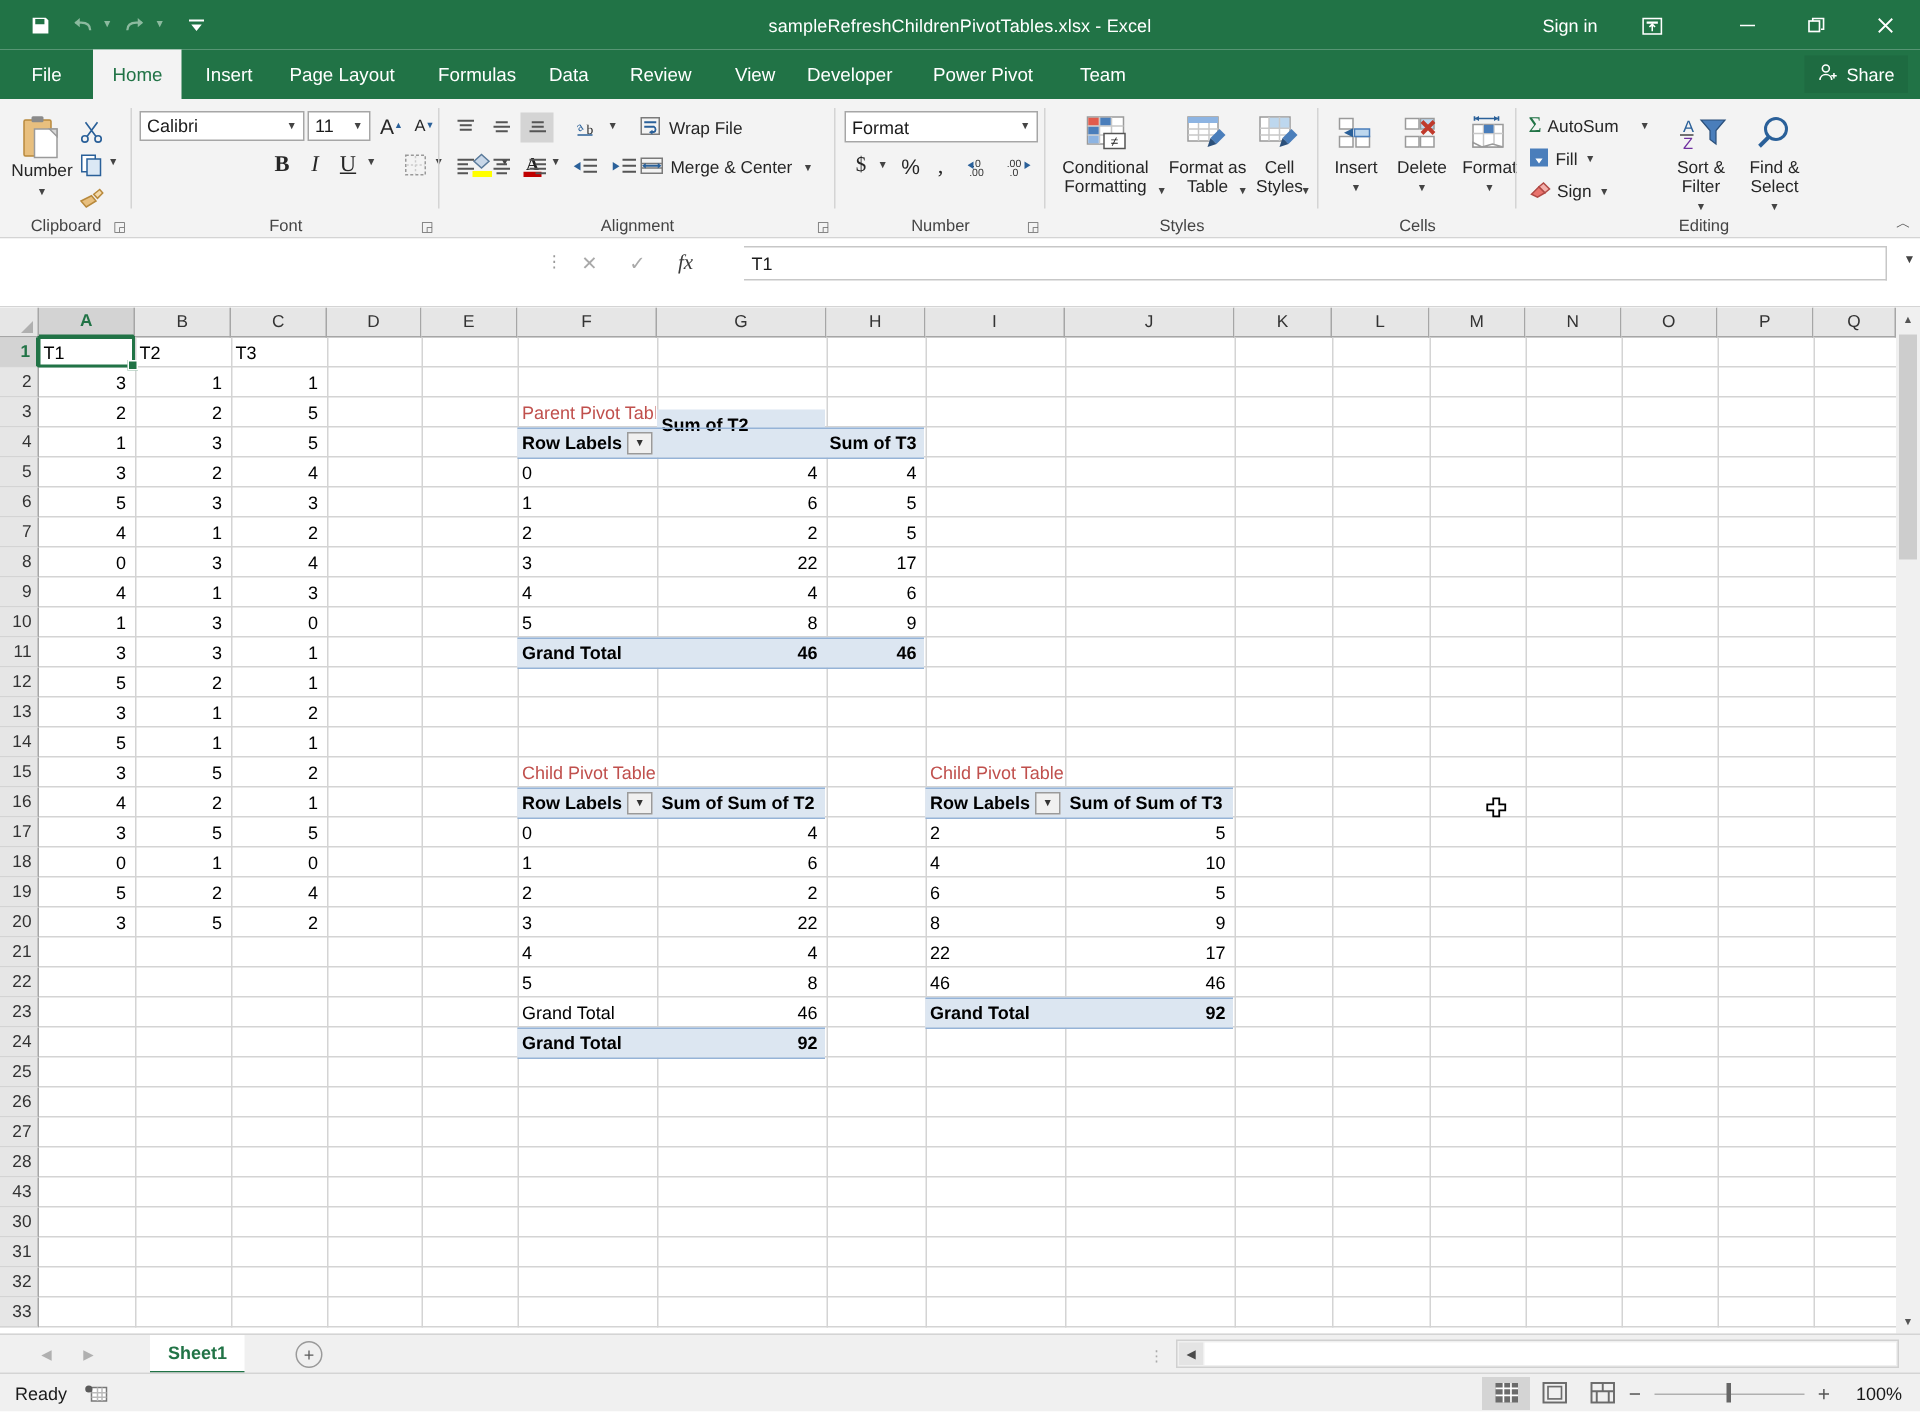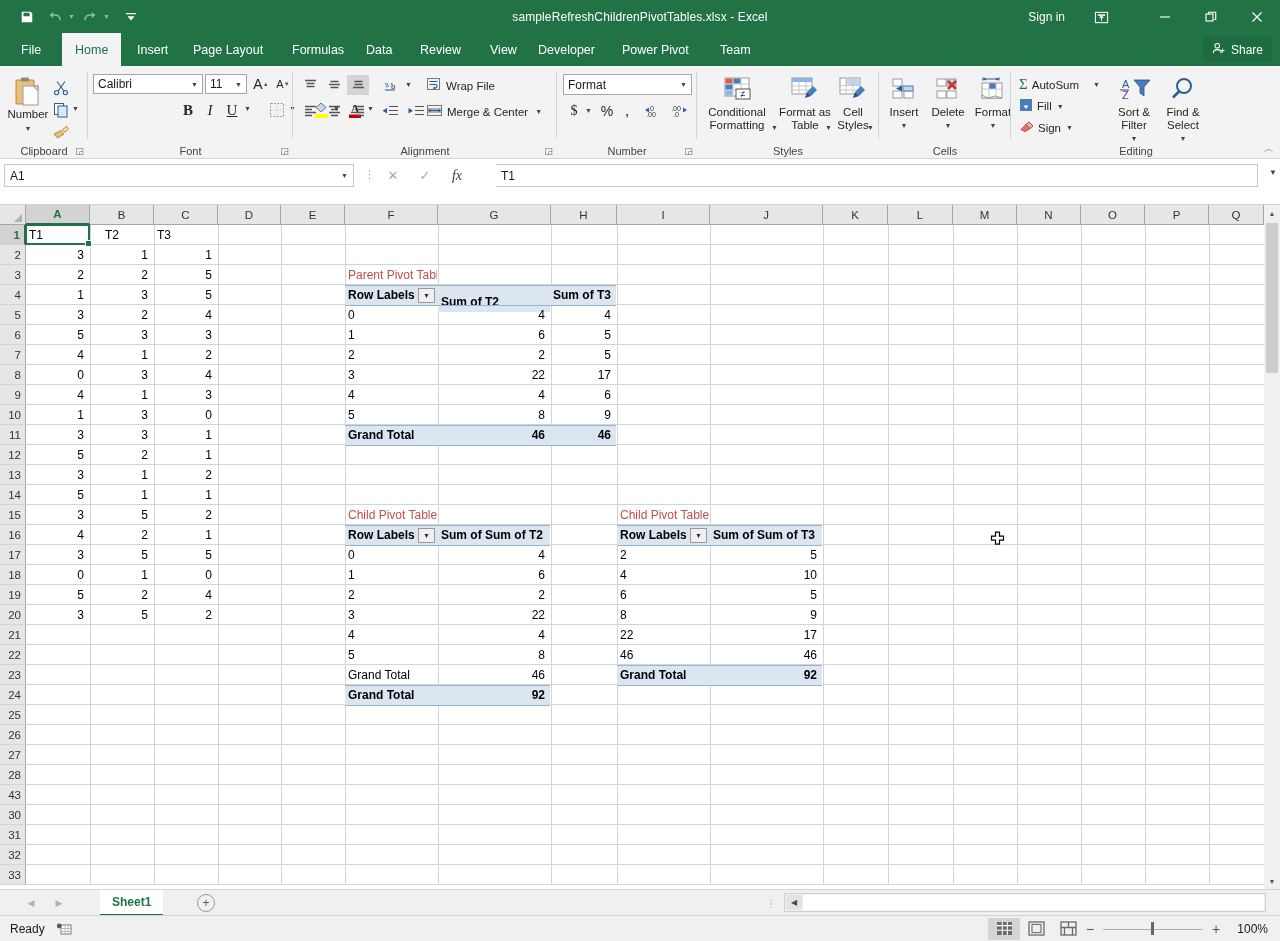--- a/index.html
+++ b/index.html
@@ -619,24 +619,20 @@
         <span>Find &amp; Select</span>
         <span style="font-size:7px;color:#444;">▼</span>
       </div>
       <div class="glabel" style="left:70px; width:110px;">Editing</div>
     </div>
 
     <div class="collapse">︿</div>
   </div>
 
   <div class="fbar">
-    <div class="namebox">
-      <span>A1</span>
-      <span class="dd">▼</span>
-    </div>
     <div class="fbdots">⋮</div>
     <div class="fbicons">
       <span class="fbic">✕</span>
       <span class="fbic">✓</span>
       <span class="fbic fx">fx</span>
     </div>
     <div class="fbinput">
       <span>T1</span>
     </div>
     <div class="fbexpand">▼</div>
@@ -744,21 +740,21 @@
         <div class="hline" style="top: 499px;"></div>
         <div class="hline" style="top: 519px;"></div>
         <div class="hline" style="top: 539px;"></div>
         <div class="hline" style="top: 559px;"></div>
         <div class="hline" style="top: 579px;"></div>
         <div class="hline" style="top: 599px;"></div>
         <div class="hline" style="top: 619px;"></div>
         <div class="hline" style="top: 639px;"></div>
         <div class="hline" style="top: 659px;"></div>
         <div class="cell l" style="left: 0px; width: 63px; top: 0px;">T1</div>
-        <div class="cell l" style="left: 76px; width: 78px; top: 0px;">T2</div>
+        <div class="cell l" style="left: 64px; width: 78px; top: 0px;">T2</div>
         <div class="cell l" style="left: 128px; width: 63px; top: 0px;">T3</div>
         <div class="cell r" style="left: 0px; width: 63px; top: 20px;">3</div>
         <div class="cell r" style="left: 64px; width: 63px; top: 20px;">1</div>
         <div class="cell r" style="left: 128px; width: 63px; top: 20px;">1</div>
         <div class="cell r" style="left: 0px; width: 63px; top: 40px;">2</div>
         <div class="cell r" style="left: 64px; width: 63px; top: 40px;">2</div>
         <div class="cell r" style="left: 128px; width: 63px; top: 40px;">5</div>
         <div class="cell r" style="left: 0px; width: 63px; top: 60px;">1</div>
         <div class="cell r" style="left: 64px; width: 63px; top: 60px;">3</div>
         <div class="cell r" style="left: 128px; width: 63px; top: 60px;">5</div>
@@ -806,21 +802,21 @@
         <div class="cell r" style="left: 128px; width: 63px; top: 340px;">0</div>
         <div class="cell r" style="left: 0px; width: 63px; top: 360px;">5</div>
         <div class="cell r" style="left: 64px; width: 63px; top: 360px;">2</div>
         <div class="cell r" style="left: 128px; width: 63px; top: 360px;">4</div>
         <div class="cell r" style="left: 0px; width: 63px; top: 380px;">3</div>
         <div class="cell r" style="left: 64px; width: 63px; top: 380px;">5</div>
         <div class="cell r" style="left: 128px; width: 63px; top: 380px;">2</div>
         <div class="cell l red" style="left: 319px; width: 92px; top: 40px;">Parent Pivot Table</div>
         <div class="cell pvhead" style="left: 319px; width: 271px; top: 60px;"></div>
         <div class="cell l pvhead" style="left: 319px; width: 92px; top: 60px;">Row Labels</div>
-        <div class="cell l pvhead" style="left: 412px; width: 112px; top: 67px;">Sum of T2</div>
+        <div class="cell l pvhead" style="left: 412px; width: 112px; top: 48px;">Sum of T2</div>
         <div class="cell r pvhead" style="left: 525px; width: 65px; top: 60px;">Sum of T3</div>
         <div class="cell l" style="left: 319px; width: 92px; top: 80px;">0</div>
         <div class="cell r" style="left: 412px; width: 112px; top: 80px;">4</div>
         <div class="cell r" style="left: 525px; width: 65px; top: 80px;">4</div>
         <div class="cell l" style="left: 319px; width: 92px; top: 100px;">1</div>
         <div class="cell r" style="left: 412px; width: 112px; top: 100px;">6</div>
         <div class="cell r" style="left: 525px; width: 65px; top: 100px;">5</div>
         <div class="cell l" style="left: 319px; width: 92px; top: 120px;">2</div>
         <div class="cell r" style="left: 412px; width: 112px; top: 120px;">2</div>
         <div class="cell r" style="left: 525px; width: 65px; top: 120px;">5</div>

